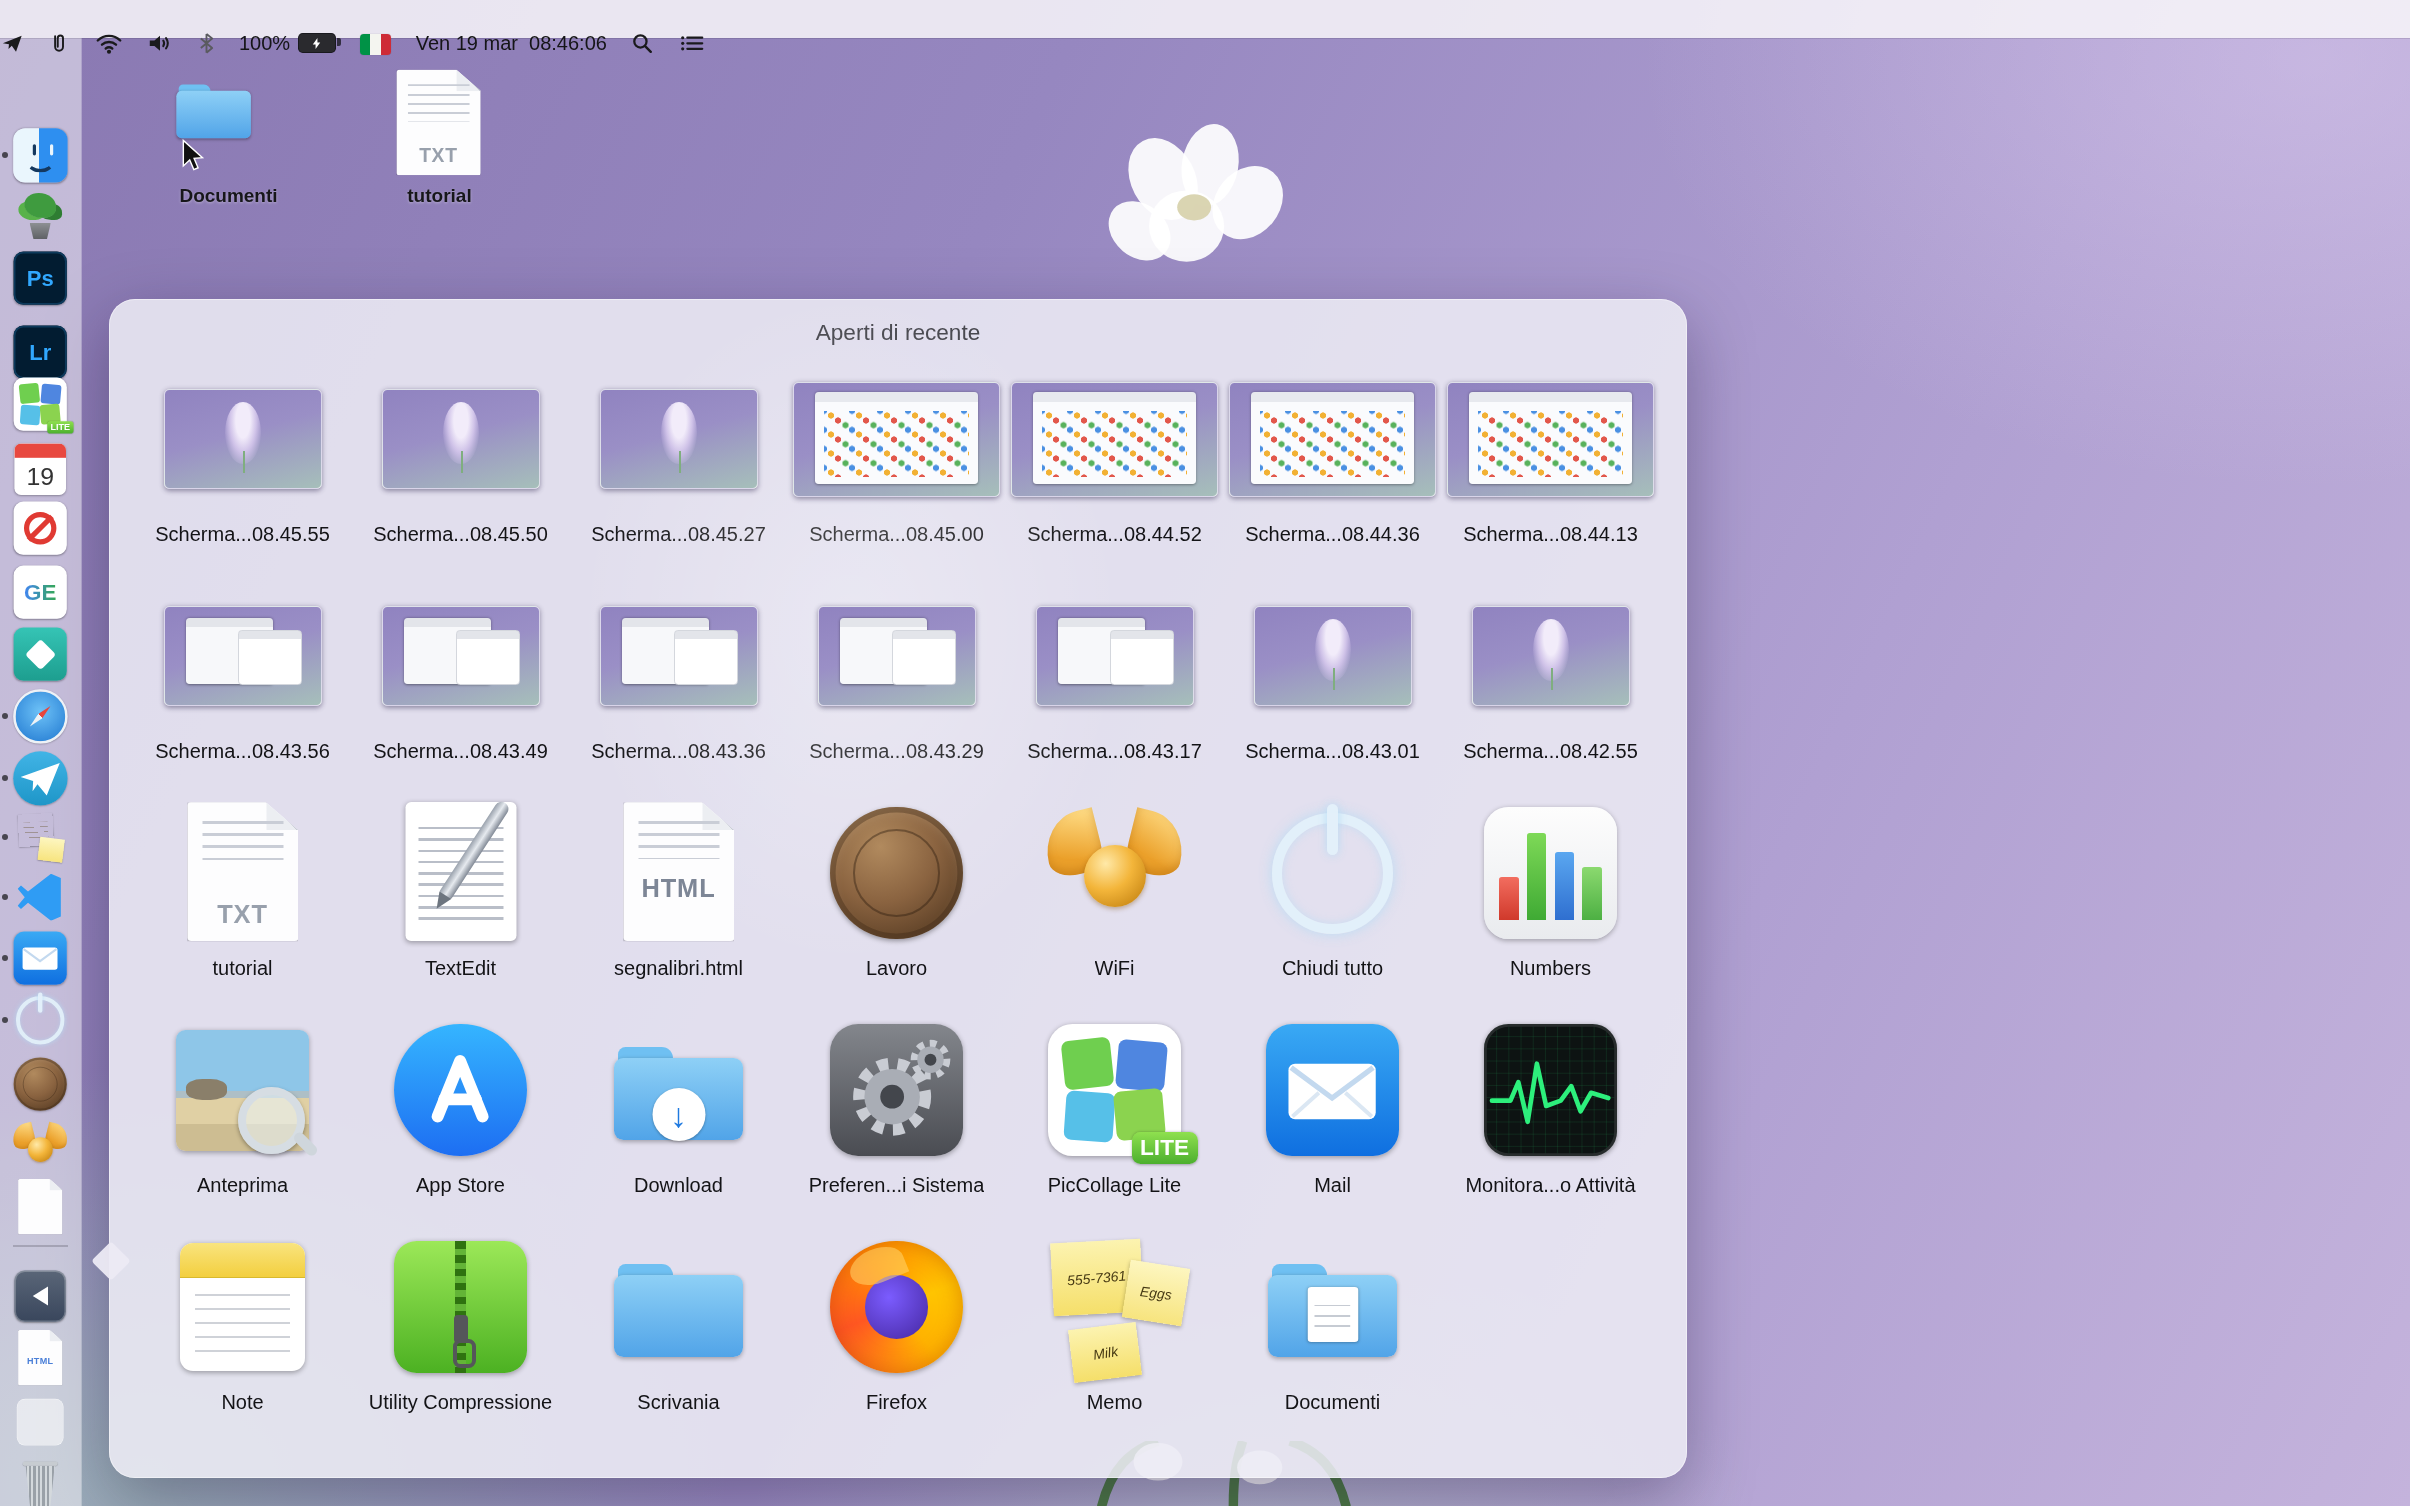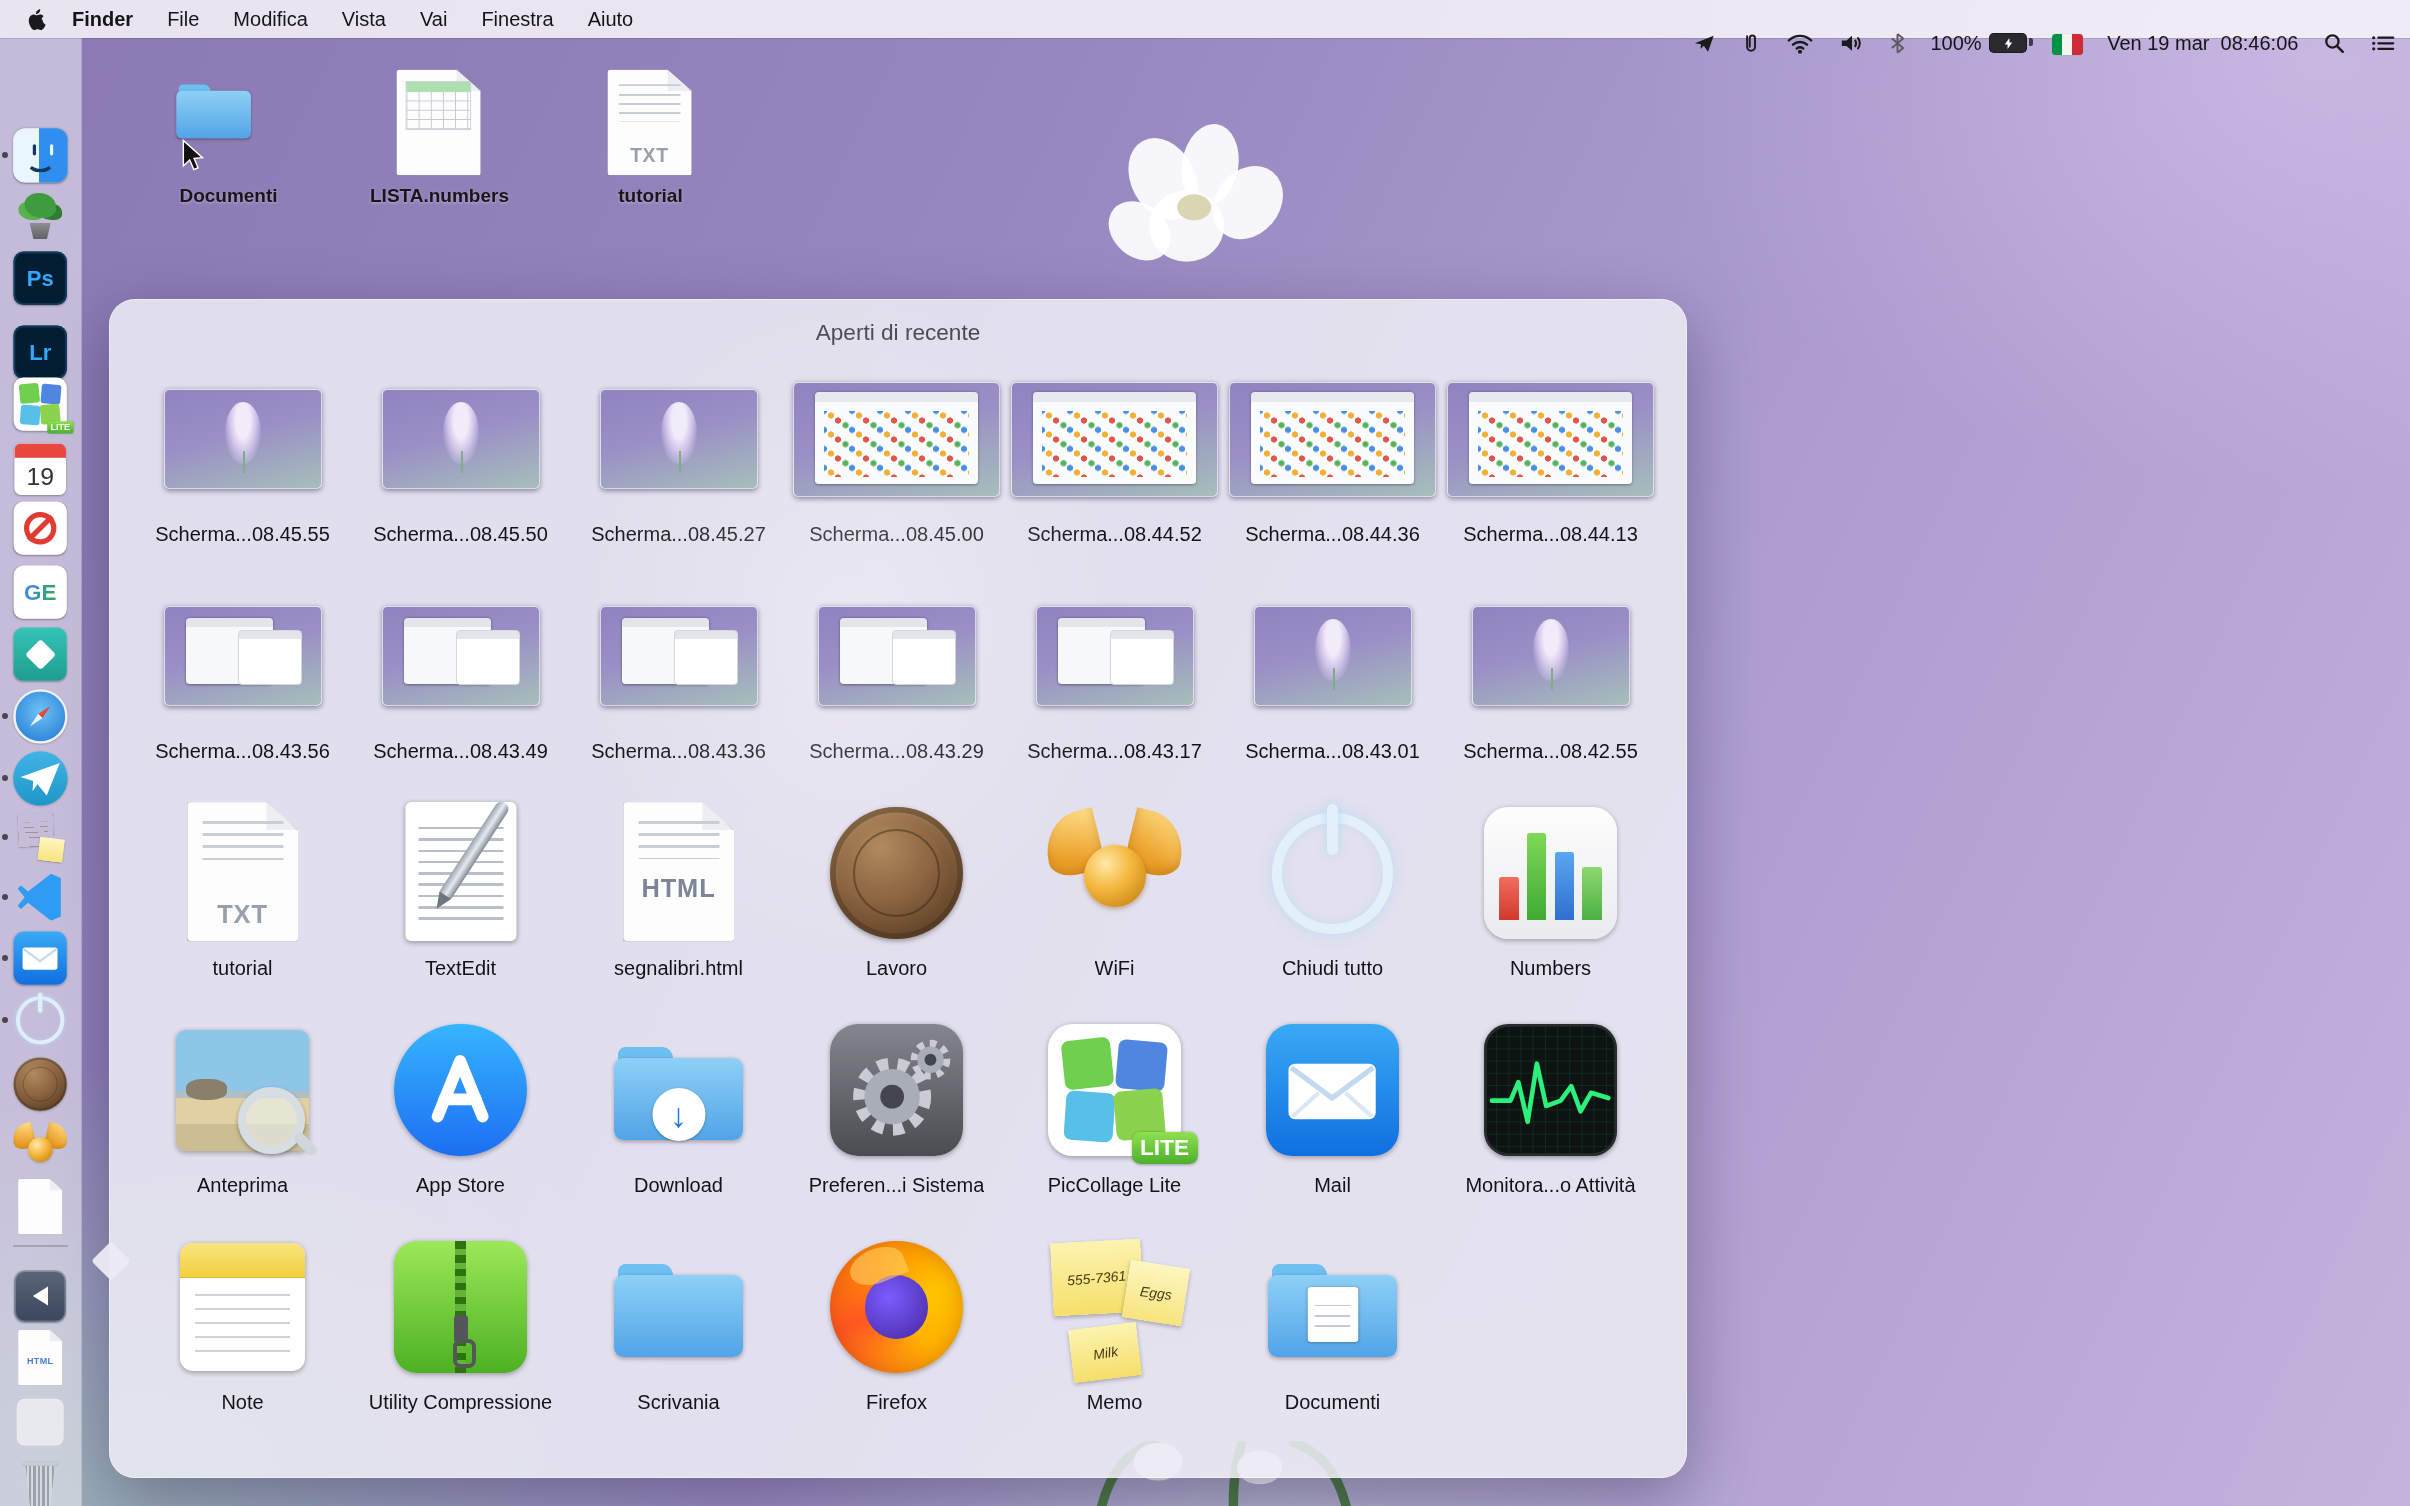--- a/index.html
+++ b/index.html
@@ -233,34 +233,20 @@
       <path d="M200 70 C200 30 205 15 210 0"></path>
       <path d="M320 70 C310 30 290 10 260 0"></path>
     </g>
     <g fill="rgba(255,255,255,0.85)">
       <ellipse cx="120" cy="22" rx="26" ry="20"></ellipse>
       <ellipse cx="228" cy="28" rx="24" ry="18"></ellipse>
     </g>
   </svg>
 
   <header class="menubar">
-    <div class="mb-left">
-      <span class="apple">
-        <svg width="21" height="22.6" viewBox="0 0 22 24">
-            <path fill="#1a1a1c" d="M17.5 12.6c0-2.5 2-3.7 2.1-3.8-1.2-1.7-3-1.9-3.6-1.9-1.5-.2-3 .9-3.7.9-.8 0-2-.9-3.3-.9C7.3 7 5.7 8 4.8 9.5c-2 3.4-.5 8.4 1.4 11.2.9 1.3 2 2.8 3.5 2.8 1.4-.1 1.9-.9 3.6-.9s2.1.9 3.6.9 2.4-1.3 3.3-2.7c1-1.5 1.5-3 1.5-3.1-.1 0-2.9-1.1-3.2-5.1zM14.9 4.7c.8-.9 1.3-2.2 1.1-3.5-1.1 0-2.5.7-3.3 1.7-.7.8-1.3 2.1-1.2 3.4 1.3.1 2.6-.7 3.4-1.6z"></path>
-          </svg>
-      </span>
-      <span class="mb-app">Finder</span>
-      <span class="mb-item">File</span>
-      <span class="mb-item">Modifica</span>
-      <span class="mb-item">Vista</span>
-      <span class="mb-item">Vai</span>
-      <span class="mb-item">Finestra</span>
-      <span class="mb-item">Aiuto</span>
-    </div>
     <div class="mb-right">
       <span class="mb-ic">
         <svg width="24.5" height="22.6" viewBox="0 0 24 24">
             <path fill="#1a1a1c" d="M2 12 L22 4 L16 21 L11.5 14.5 L8 18 L8.5 13 Z"></path>
           </svg>
       </span>
       <span class="mb-ic">
         <svg width="21" height="22.6" viewBox="0 0 24 24">
             <path fill="none" stroke="#1a1a1c" stroke-width="2.2" stroke-linecap="round" d="M7 4 v12 a4.5 4.5 0 0 0 9 0 V6 a3 3 0 0 0 -6 0 v10"></path>
           </svg>
@@ -332,30 +318,20 @@
           <div class="ic">
             <div class="ic-folder ic" style="position:absolute;inset:0;"></div>
           </div>
         </div>
       <div class="d-label">Documenti</div>
     </div>
     <div class="d-item">
       <div class="d-iconbox">
           <div class="ic">
             <div class="ic-page">
-              <div class="sheet-table"></div>
-            </div>
-          </div>
-        </div>
-      <div class="d-label">LISTA.numbers</div>
-    </div>
-    <div class="d-item">
-      <div class="d-iconbox">
-          <div class="ic">
-            <div class="ic-page">
               <div class="page-lines" style="top:19px;"></div>
               <div class="page-badge">TXT</div>
             </div>
           </div>
         </div>
       <div class="d-label">tutorial</div>
     </div>
   </div>
 
   <svg class="cursor" style="left:181px;top:139px;" width="24.5" height="34" viewBox="0 0 16 24">

